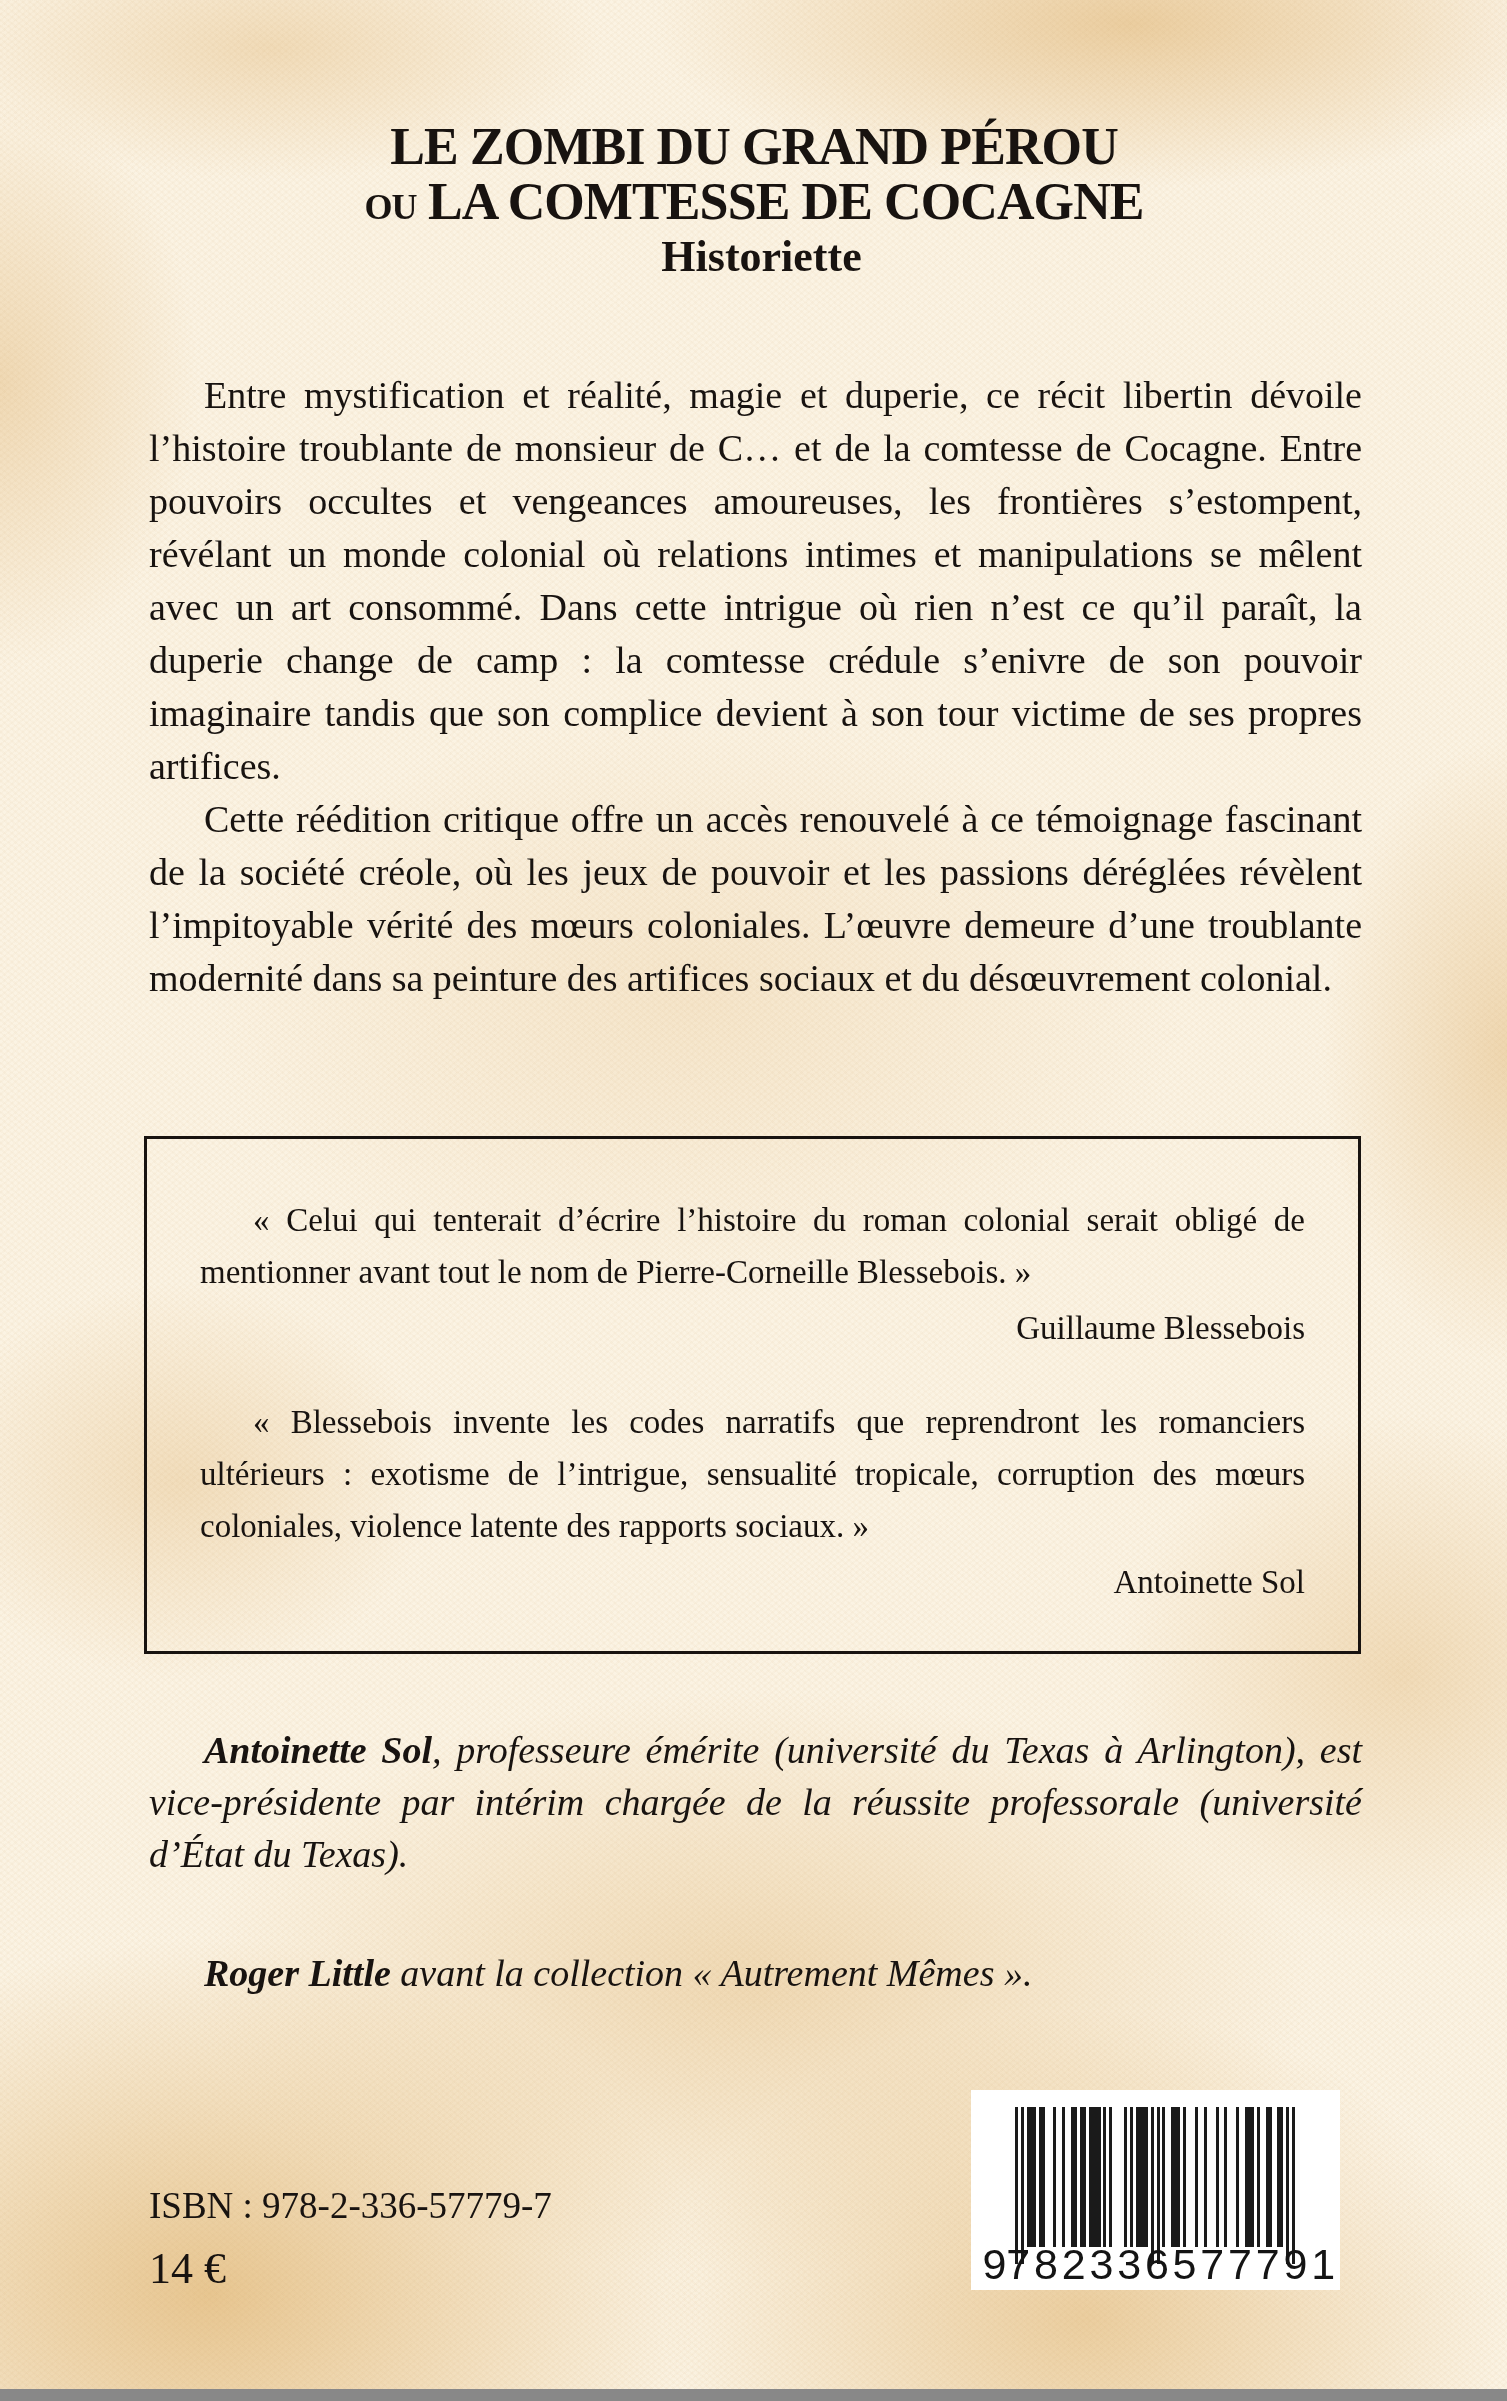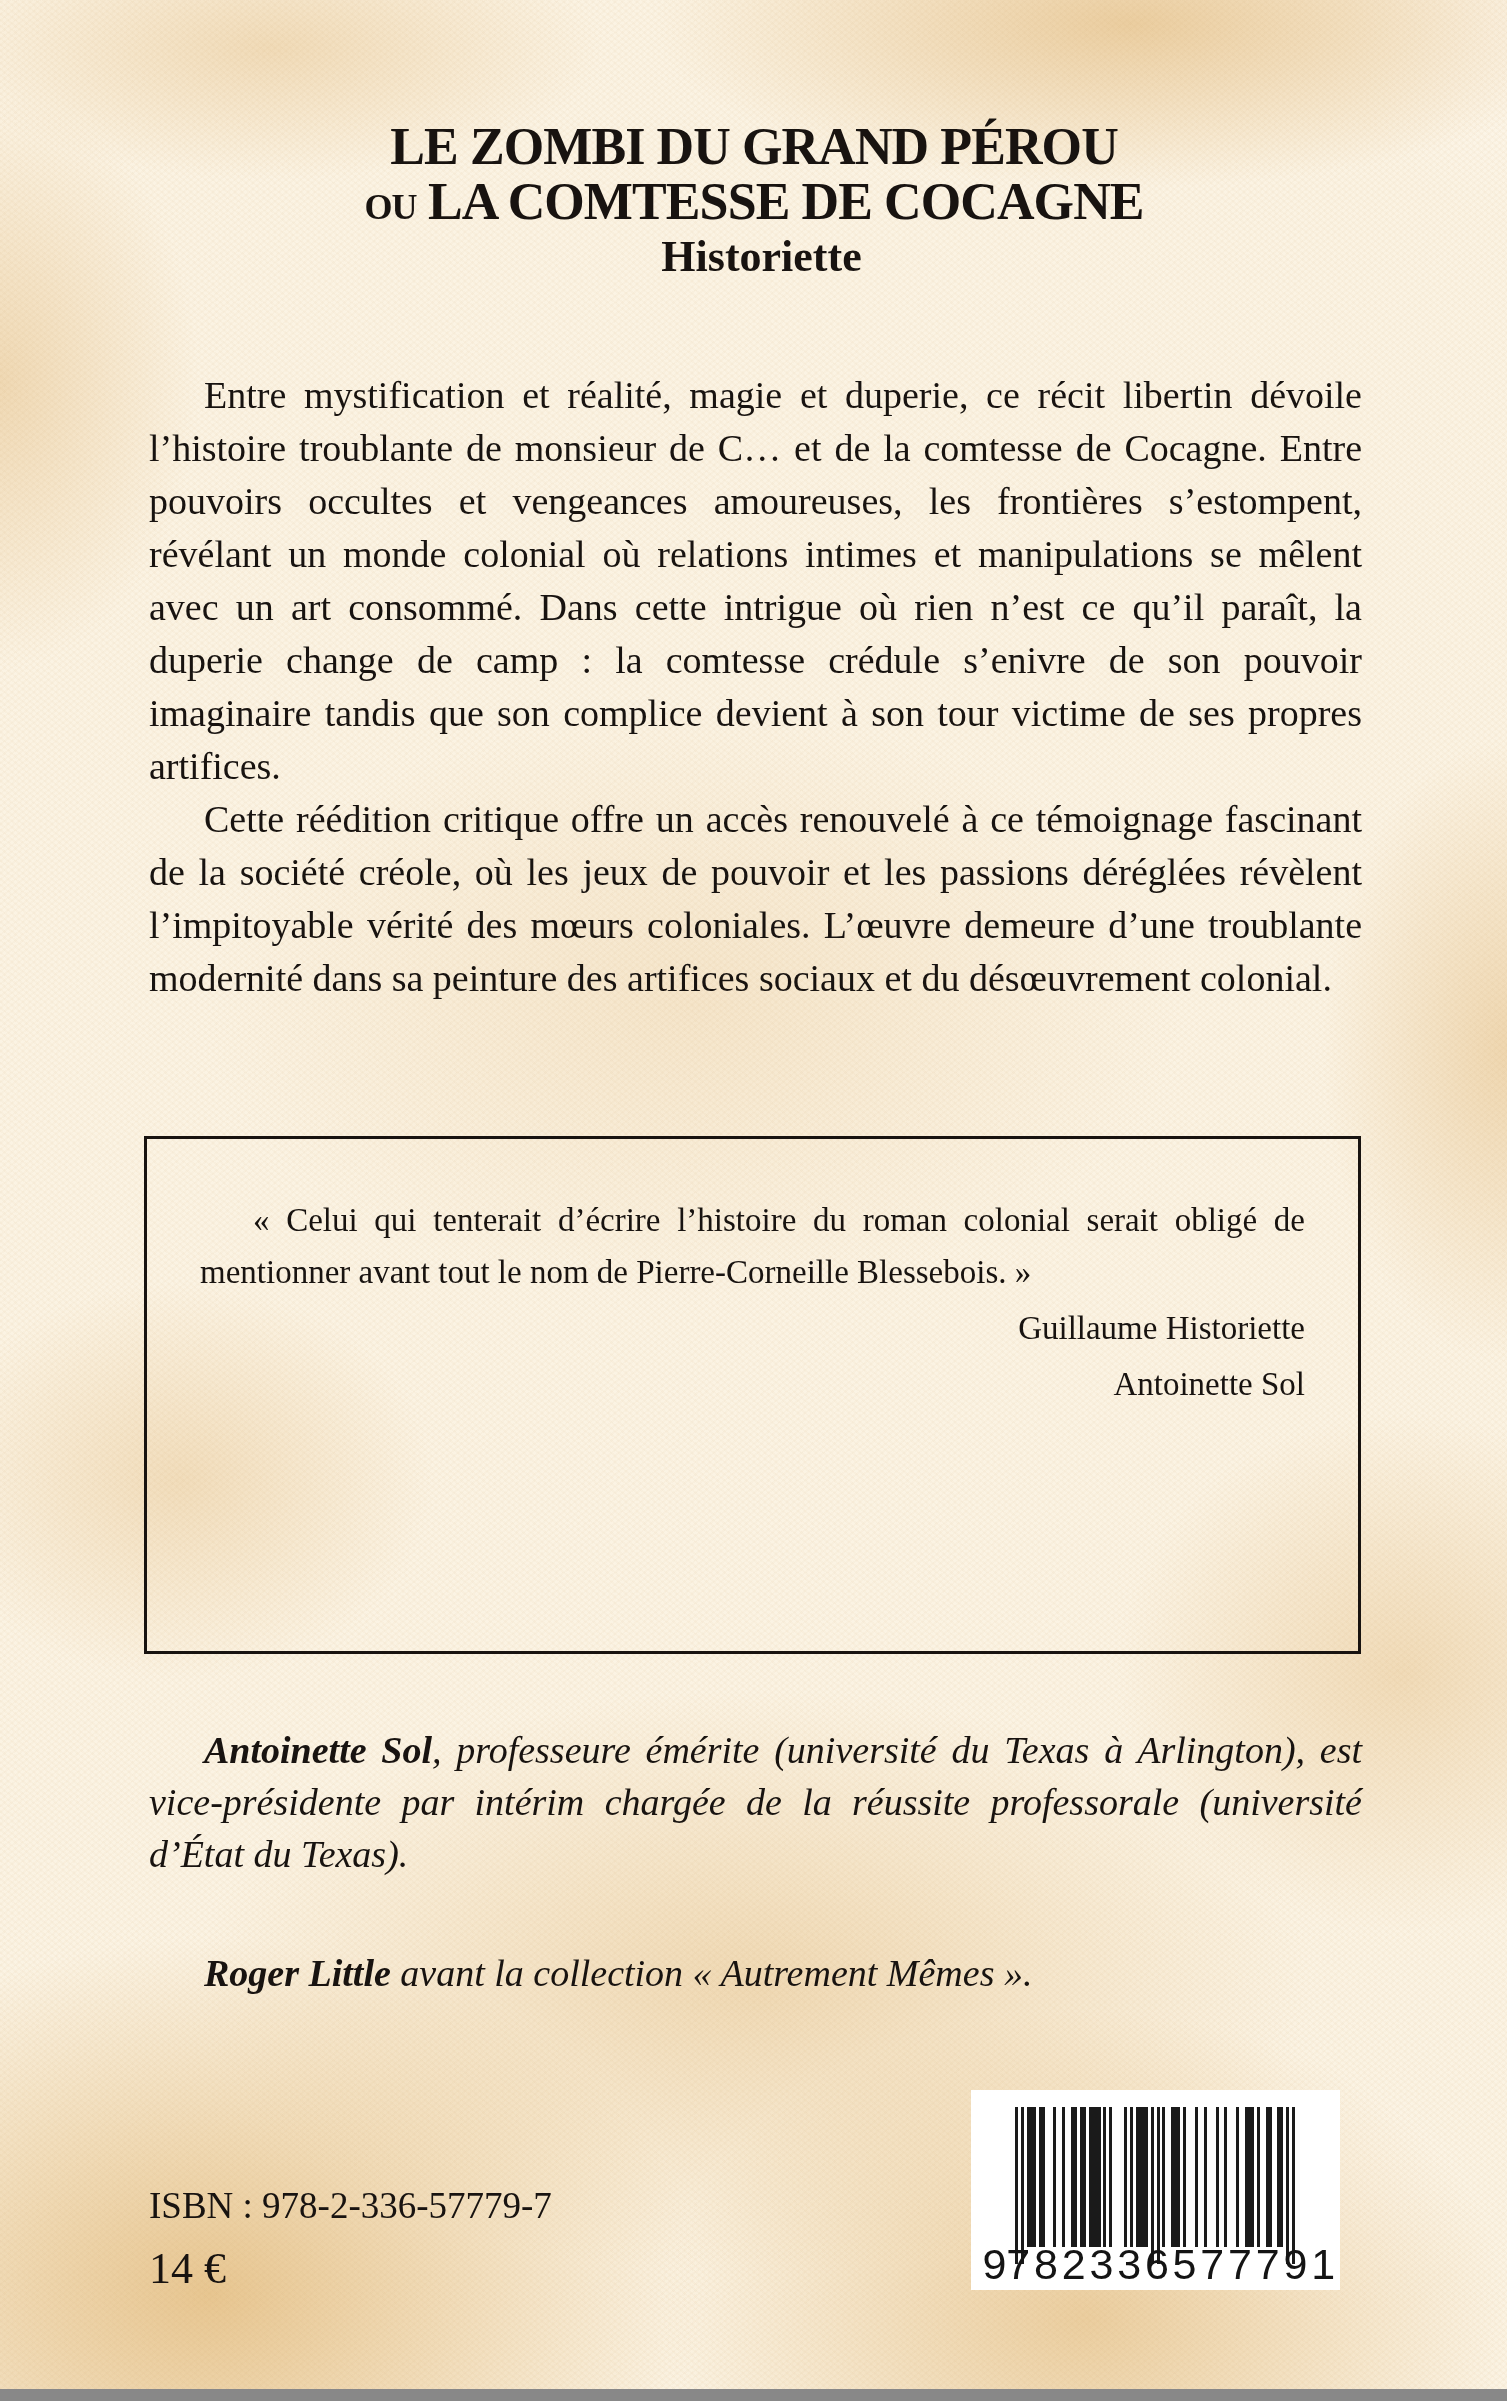--- a/index.html
+++ b/index.html
@@ -68,21 +68,22 @@
     <div class="subtitle">Historiette</div>
   </header>
 
   <section class="synopsis">
     <p>Entre mystification et réalité, magie et duperie, ce récit libertin dévoile l’histoire troublante de monsieur de C… et de la comtesse de Cocagne. Entre pouvoirs occultes et vengeances amoureuses, les frontières s’estompent, révélant un monde colonial où relations intimes et manipulations se mêlent avec un art consommé. Dans cette intrigue où rien n’est ce qu’il paraît, la duperie change de camp : la comtesse crédule s’enivre de son pouvoir imaginaire tandis que son complice devient à son tour victime de ses propres artifices.</p>
     <p>Cette réédition critique offre un accès renouvelé à ce témoignage fascinant de la société créole, où les jeux de pouvoir et les passions déréglées révèlent l’impitoyable vérité des mœurs coloniales. L’œuvre demeure d’une troublante modernité dans sa peinture des artifices sociaux et du désœuvrement colonial.</p>
   </section>
 
   <section class="quote-box">
     <p class="quote">« Celui qui tenterait d’écrire l’histoire du roman colonial serait obligé de mentionner avant tout le nom de Pierre-Corneille Blessebois. »</p>
-    <p class="attribution">Guillaume Historiette</p>
+    <p class="attribution">Guillaume Blessebois</p>
+    <p class="quote second">« Blessebois invente les codes narratifs que reprendront les romanciers ultérieurs : exotisme de l’intrigue, sensualité tropicale, corruption des mœurs coloniales, violence latente des rapports sociaux. »</p>
     <p class="attribution">Antoinette Sol</p>
   </section>
 
   <section class="bio">
     <p><span class="bio-name">Antoinette Sol</span><span>, professeure émérite (université du Texas à Arlington), est vice-présidente par intérim chargée de la réussite professorale (université d’État du Texas).</span></p>
   </section>
 
   <p class="series-line"><span class="series-name">Roger Little</span><span> avant la collection « Autrement Mêmes ».</span></p>
 
   <div class="isbn">ISBN : 978-2-336-57779-7</div>

